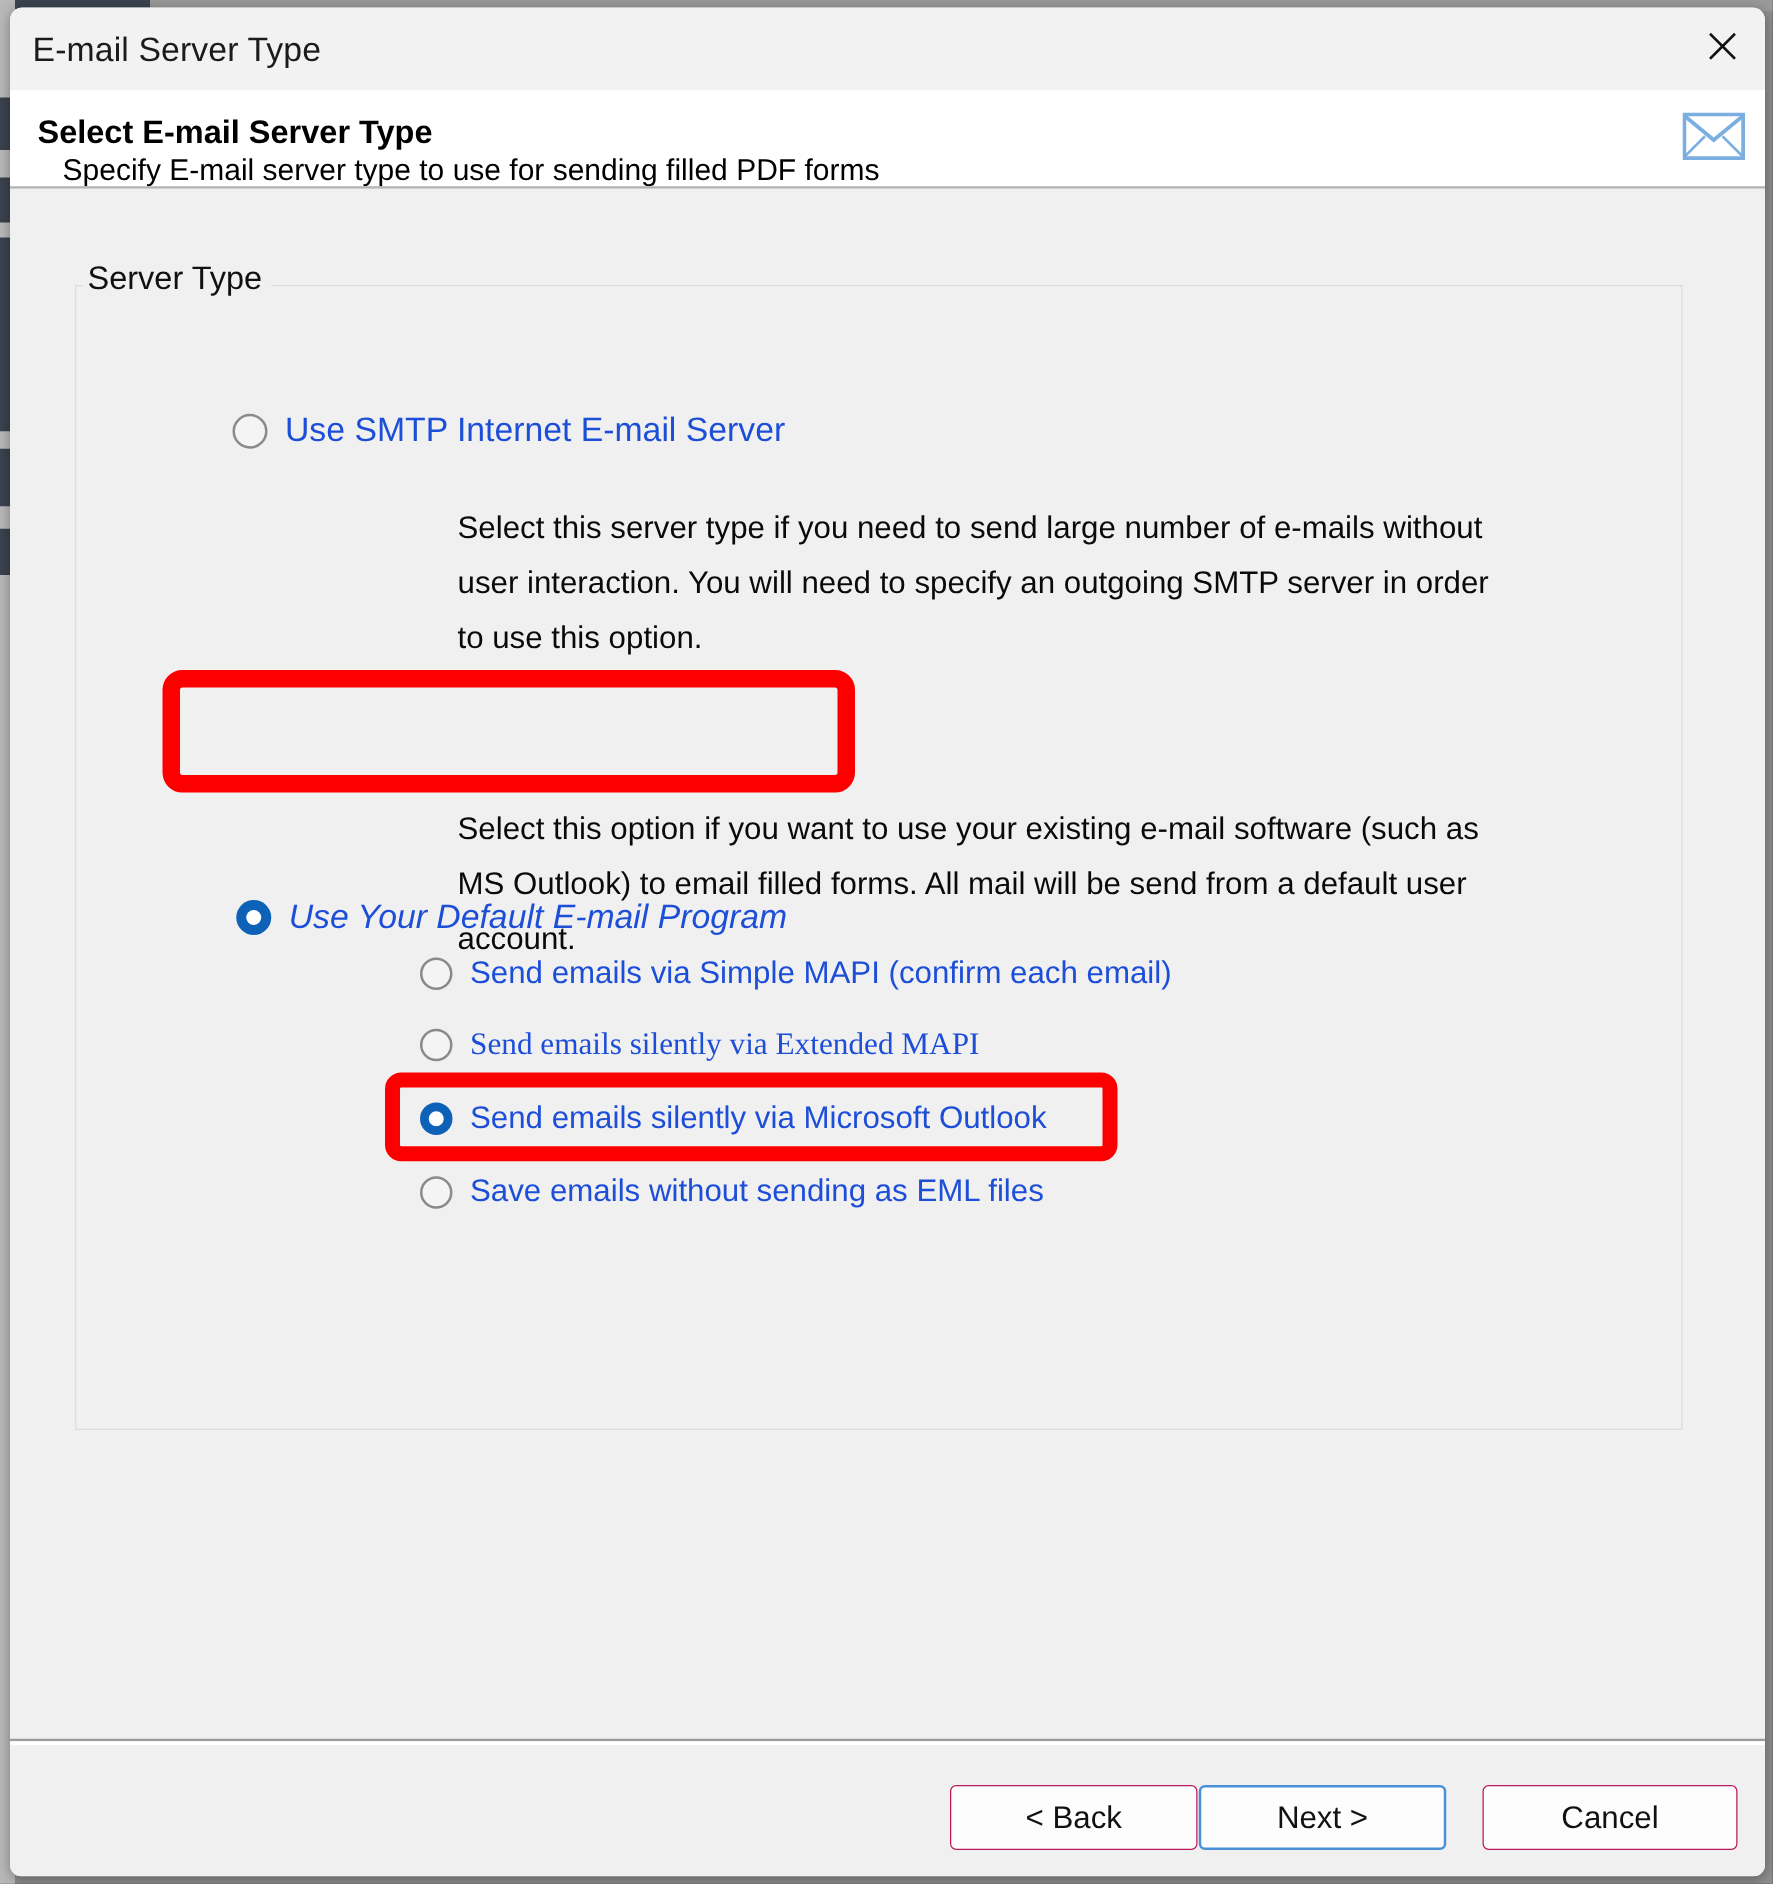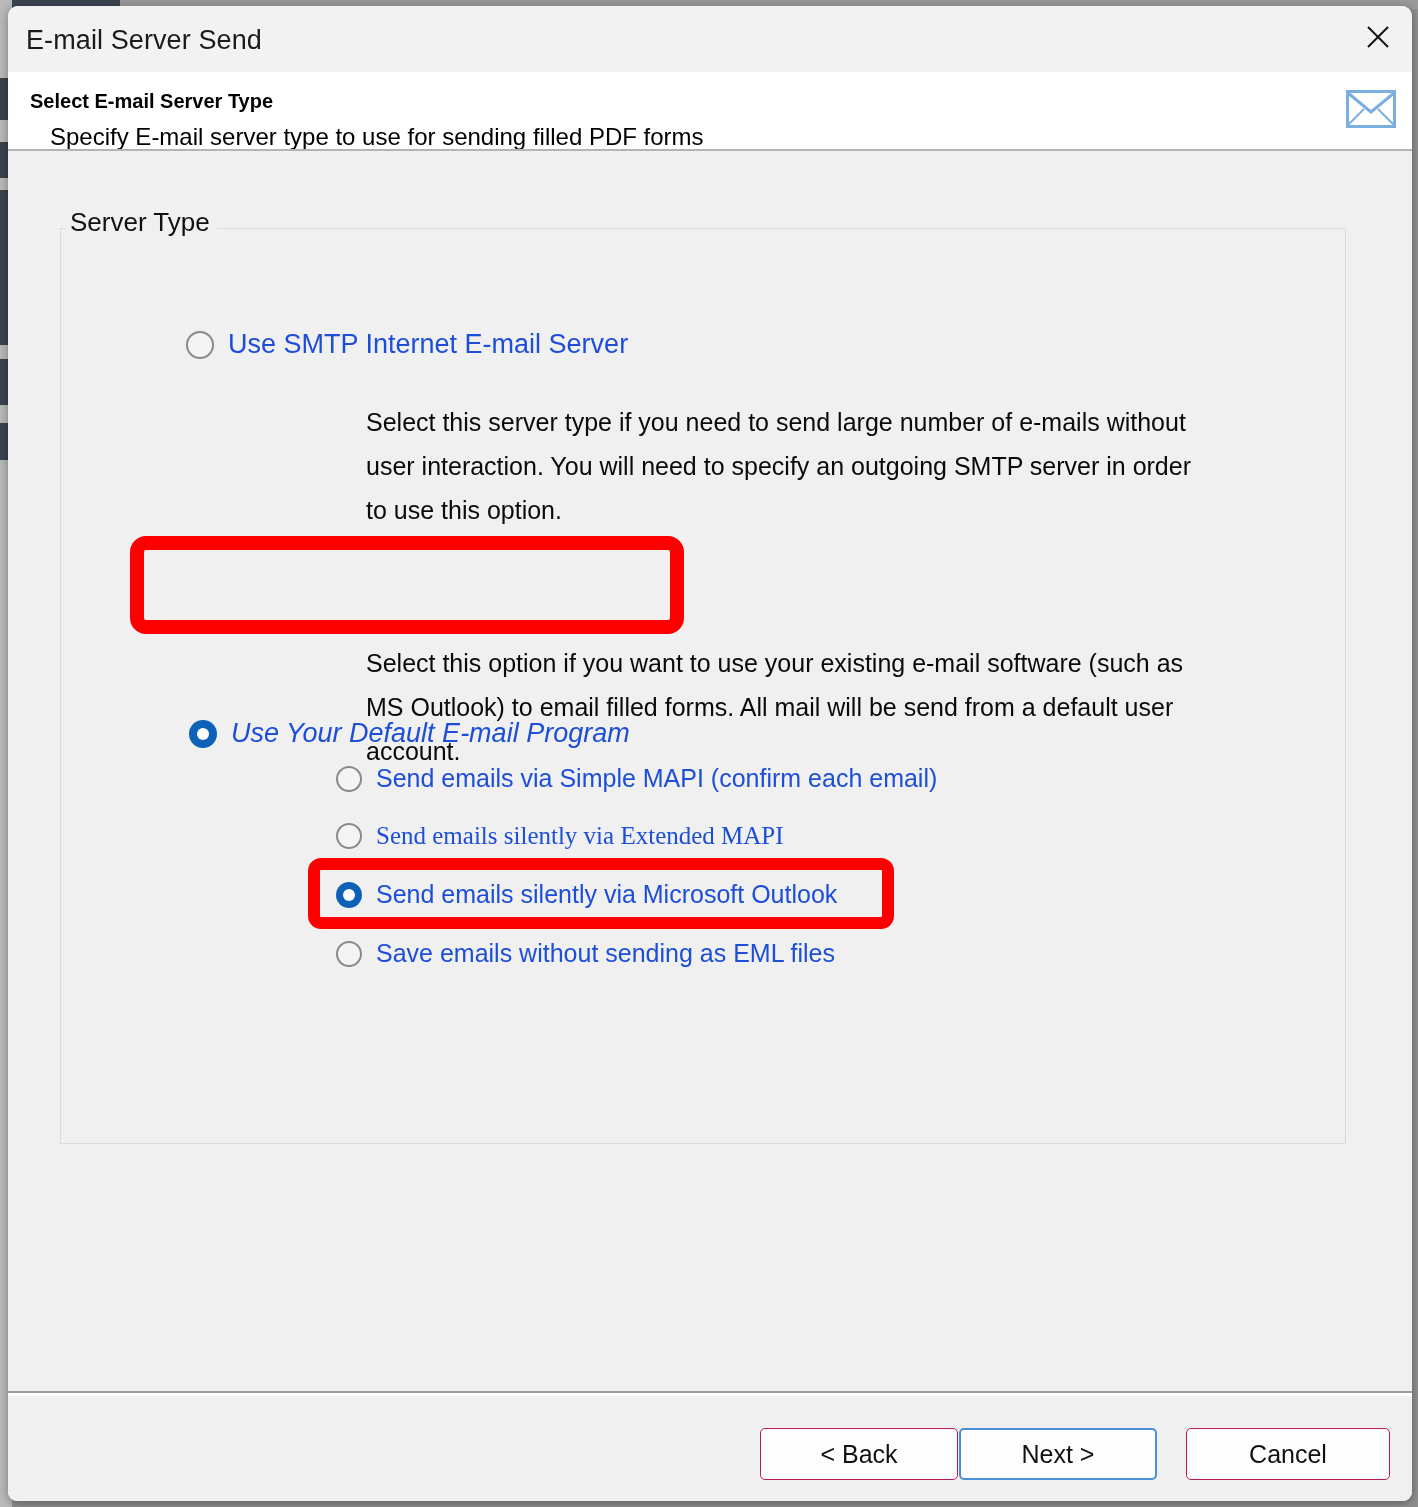--- a/index.html
+++ b/index.html
@@ -97,21 +97,21 @@
     left: 0;
     top: 66px;
     width: 1404px;
     height: 77px;
     background: #ffffff;
   }
   .header-title {
     position: absolute;
     left: 22px;
     top: 18px;
-    font-size: 20px;
+    font-size: 26px;
     font-weight: bold;
     color: #000;
     white-space: nowrap;
   }
   .header-sub {
     position: absolute;
     left: 42px;
     top: 51px;
     font-size: 24px;
     color: #000;
@@ -290,21 +290,21 @@
     <div class="seg" style="top:178px;height:12px;"></div>
     <div class="seg" style="top:345px;height:14px;"></div>
     <div class="seg" style="top:405px;height:18px;"></div>
     <div class="seg" style="top:460px;height:1047px;"></div>
   </div>
 </div>
 
 <div id="dialog">
 
   <div class="titlebar">
-    <div class="titlebar-text">E-mail Server Send</div>
+    <div class="titlebar-text">E-mail Server Type</div>
     <div class="close-btn">
       <svg width="26" height="26" viewBox="0 0 26 26">
         <line x1="3" y1="3" x2="23" y2="23" stroke="#111" stroke-width="2"></line>
         <line x1="23" y1="3" x2="3" y2="23" stroke="#111" stroke-width="2"></line>
       </svg>
     </div>
   </div>
 
   <div class="header-band">
     <div class="header-title">Select E-mail Server Type</div>

